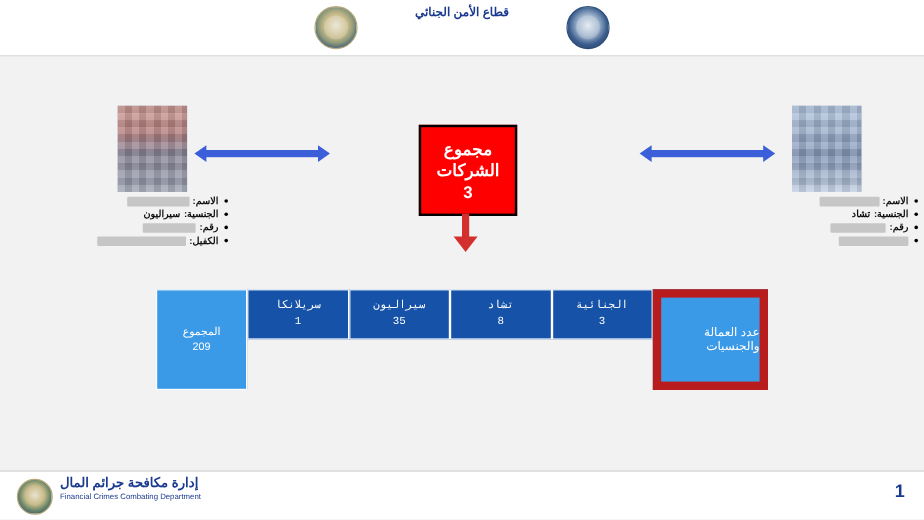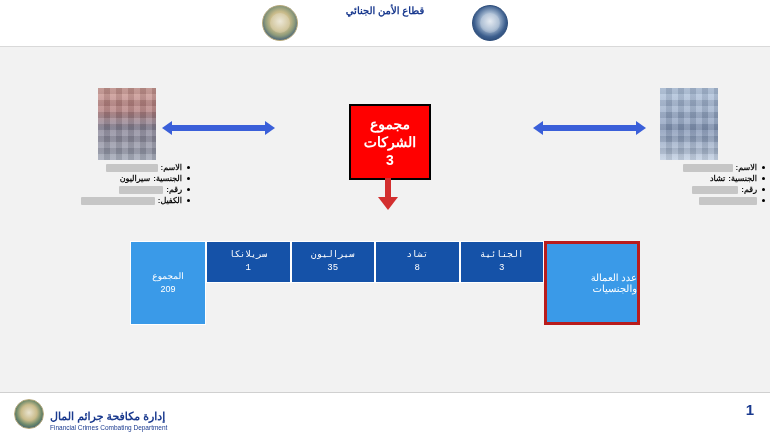--- a/index.html
+++ b/index.html
@@ -226,21 +226,21 @@
     position: absolute;
     right: 0; top: 0;
     width: 96px; height: 84px;
     background: #3a9ae8;
     color: #ffffff;
     display: flex;
     align-items: center;
     justify-content: center;
     direction: rtl;
     font-size: 10px;
-    border: 3px solid #b91c1c;
+    border: 7px solid #b91c1c;
     box-sizing: border-box;
   }
   .grid {
     position: absolute;
     left: 76px; top: 0;
     width: 338px; height: 84px;
     display: grid;
     grid-template-columns: repeat(4, 1fr);
     grid-template-rows: repeat(2, 1fr);
     direction: rtl;
@@ -274,21 +274,21 @@
   .footer-logo {
     position: absolute;
     left: 14px; top: 6px;
     width: 28px; height: 28px;
     border-radius: 50%;
     background: radial-gradient(circle at 50% 45%, #e9e3cf 0%, #c9bb8a 38%, #6f8a6a 60%, #2f5070 85%, #1d3954 100%);
     border: 1px solid #b5a87a;
   }
   .footer-text {
     position: absolute;
-    left: 50px; top: 17px;
+    left: 50px; top: 4px;
     direction: rtl;
     text-align: left;
   }
   .footer-ar {
     font-size: 11px;
     color: #1a3a8f;
     font-weight: bold;
     line-height: 13px;
   }
   .footer-en {

